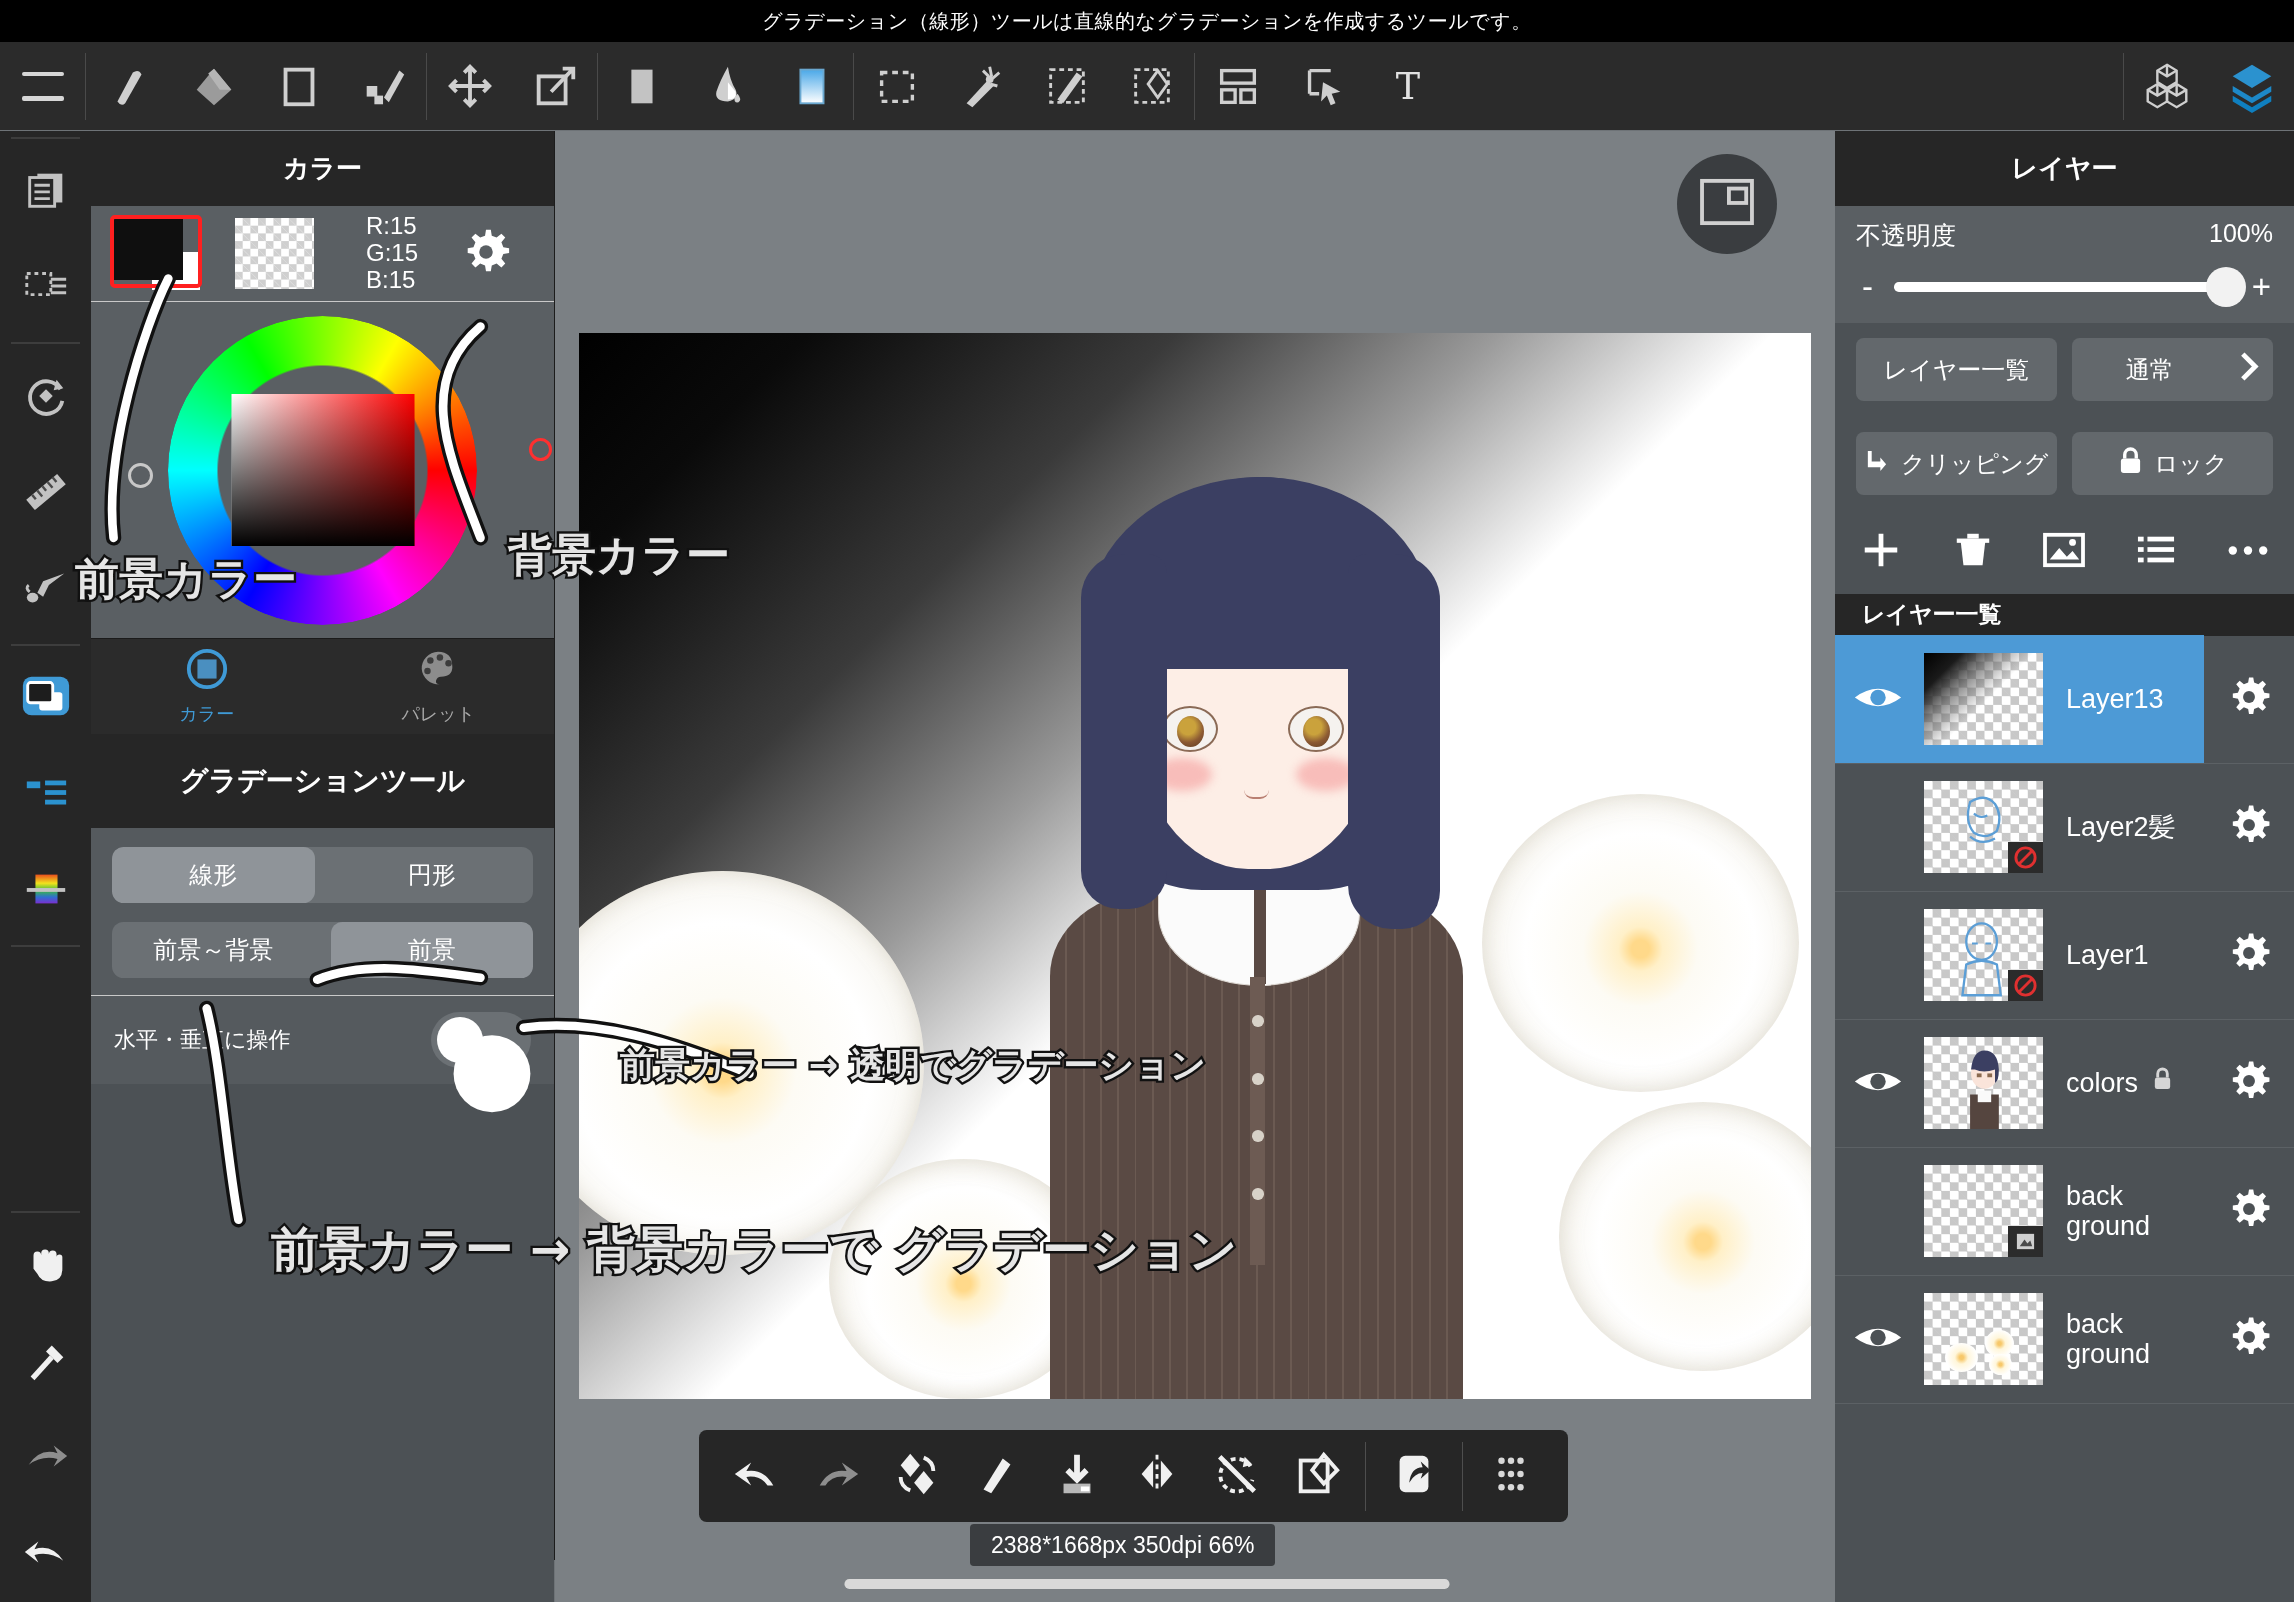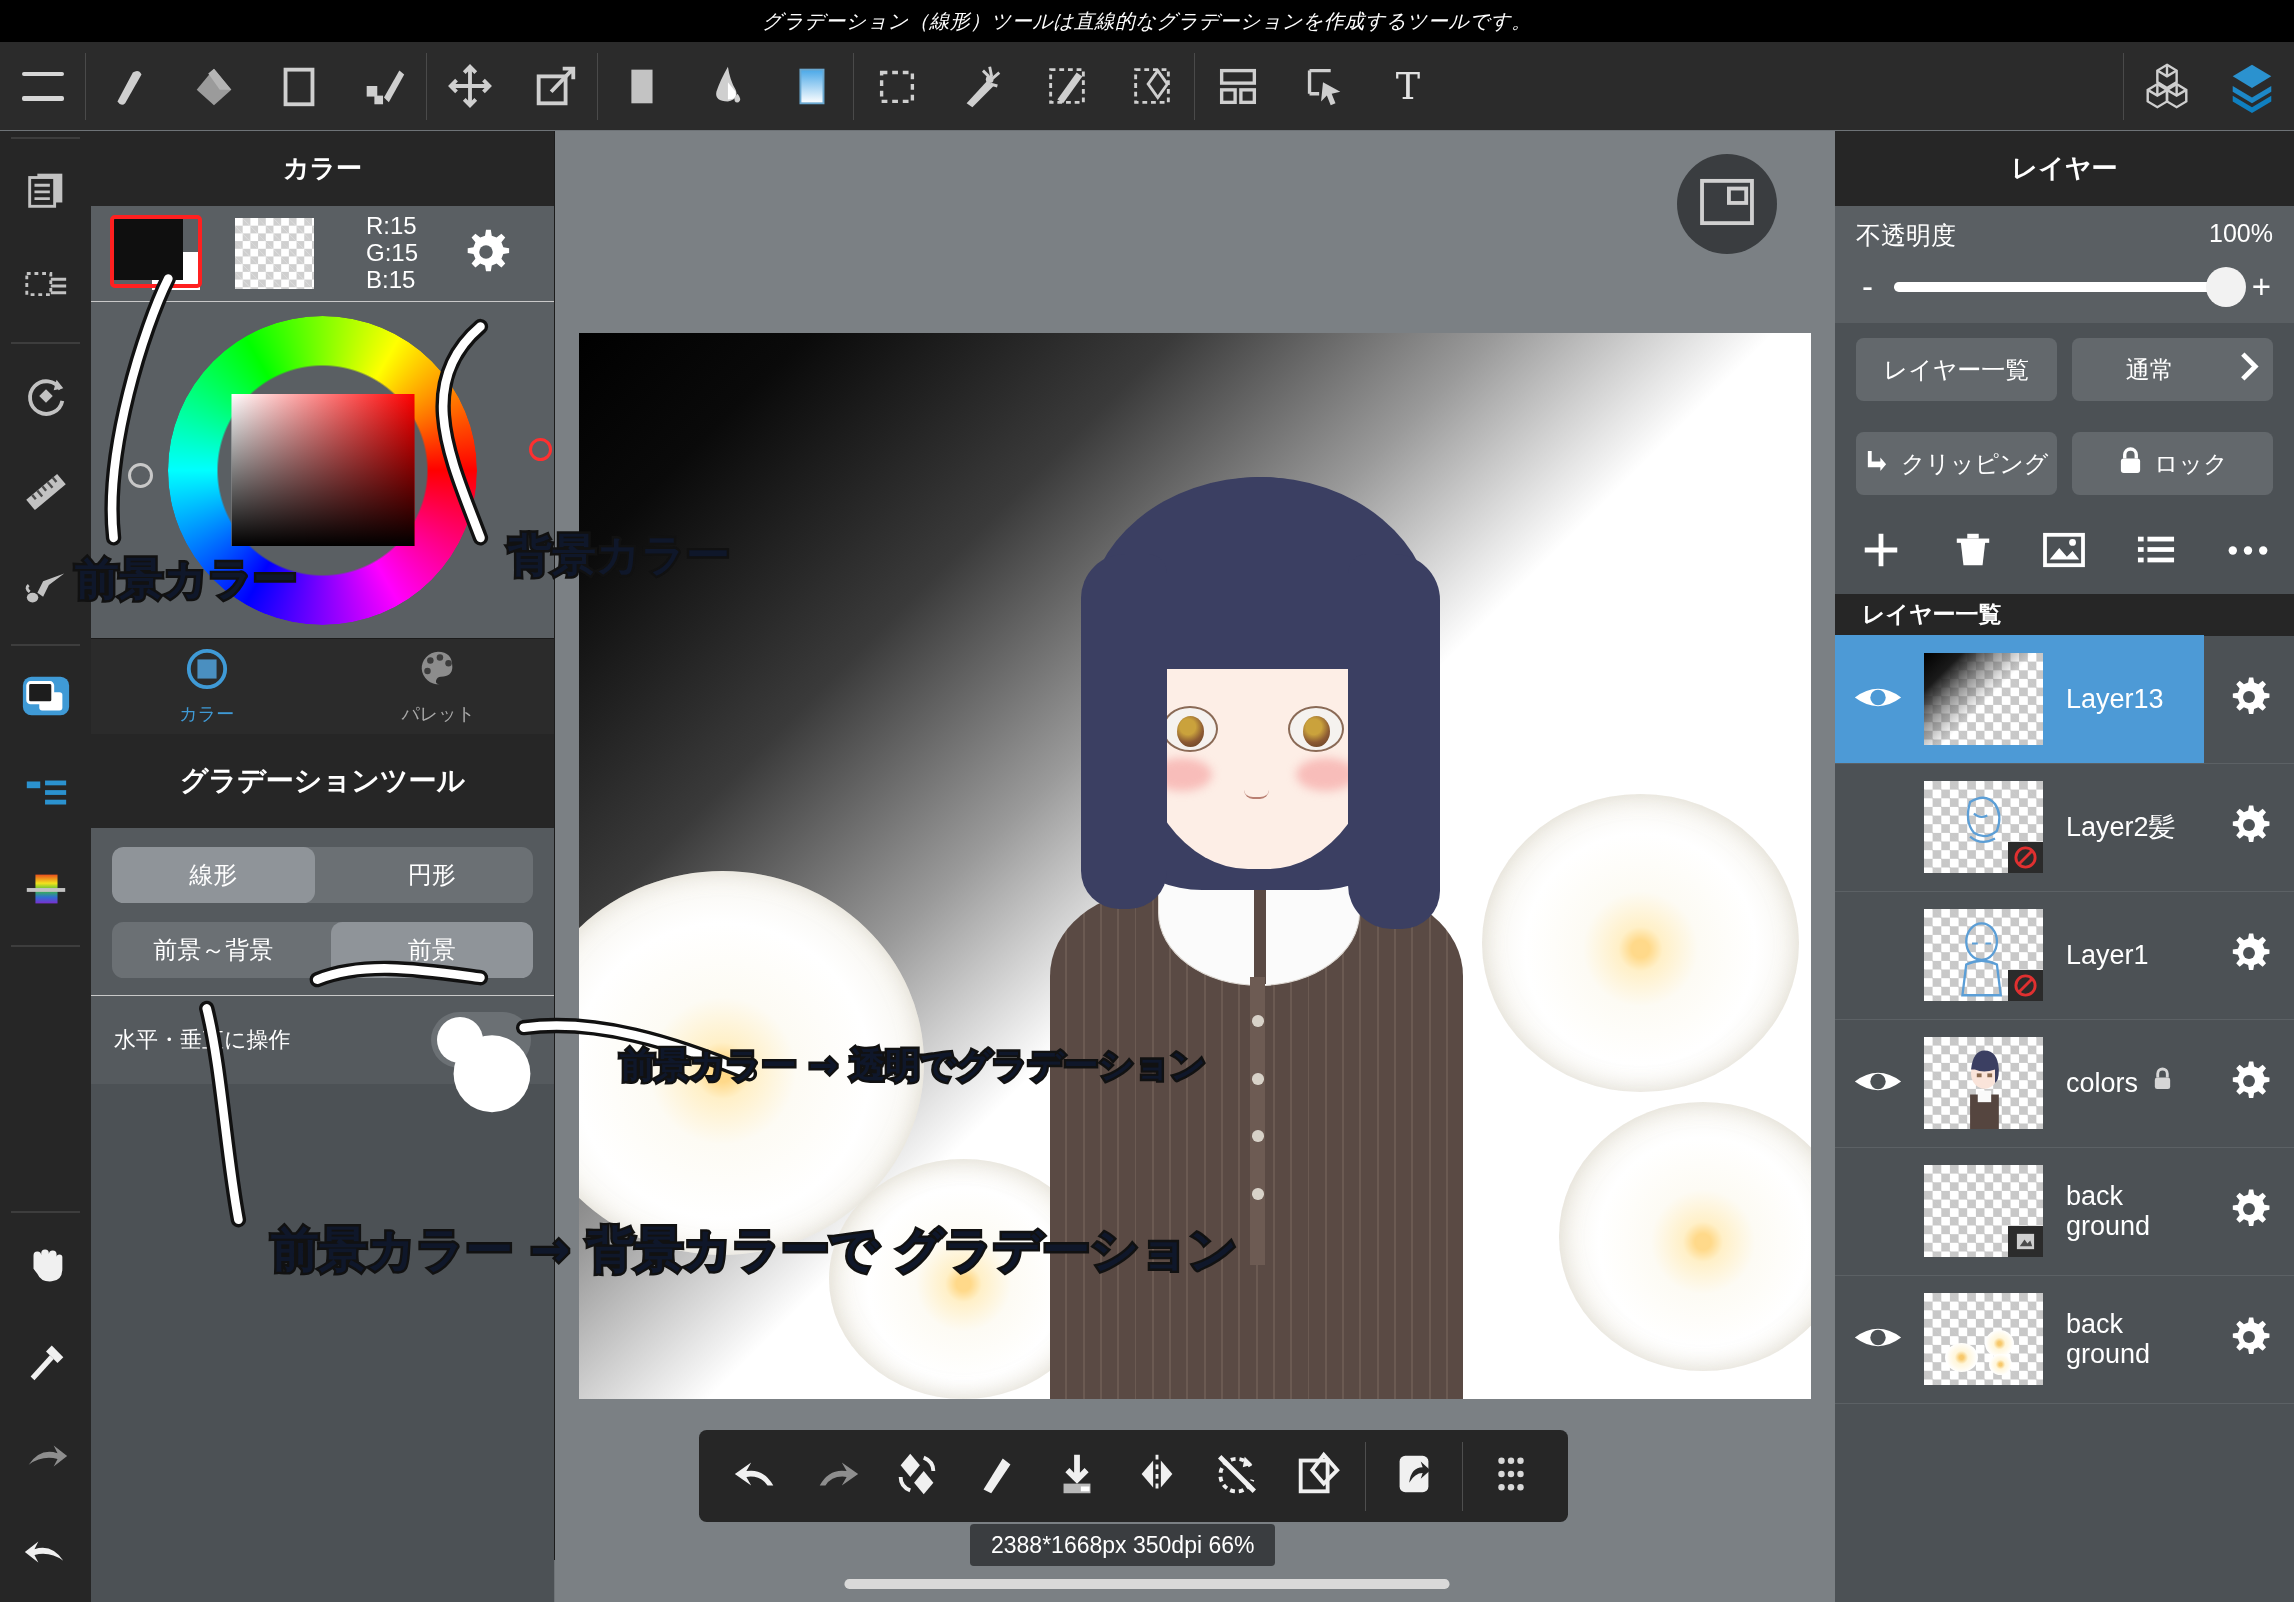--- a/index.html
+++ b/index.html
@@ -9,21 +9,21 @@
     font-family: "Liberation Sans", "DejaVu Sans", sans-serif;
     overflow: hidden;
   }
   #app { position: relative; width: 2294px; height: 1602px; }
 
   
   .hint-bar {
     position: absolute; left: 0; top: 0; width: 2294px; height: 42px;
     background: #000; color: #fff;
     display: flex; align-items: center; justify-content: center;
-    font-size: 20px; letter-spacing: 0.5px; font-style: italic;
+    font-size: 20px; letter-spacing: 0.5px;
   }
 
   
   .topbar {
     position: absolute; left: 0; top: 42px; width: 2294px; height: 88px;
     background: #2b2b2b;
     display: flex; align-items: center;
   }
   .tb-sep { width: 1px; height: 67px; background: #4a4a4a; }
   .tb-btn {
@@ -248,21 +248,21 @@
     border-radius: 50%; background: #3a3d40;
     display: flex; align-items: center; justify-content: center; cursor: pointer;
   }
 
   
   .hand {
     position: absolute; left: 0; top: 0; width: 2294px; height: 1602px;
     pointer-events: none;
   }
   .hw {
-    position: absolute; color: #0f172a; font-size: 44px; font-weight: bold;
+    position: absolute; color: #e5e5e5; font-size: 44px; font-weight: bold;
     font-family: "DejaVu Sans", sans-serif;
     -webkit-text-stroke: 4.8px #111;
     paint-order: stroke fill;
     white-space: nowrap;
   }
 
   
   .bottombar {
     position: absolute; left: 699px; top: 1430px;
     width: 869px; height: 92px; background: #262626; border-radius: 7.7px;

